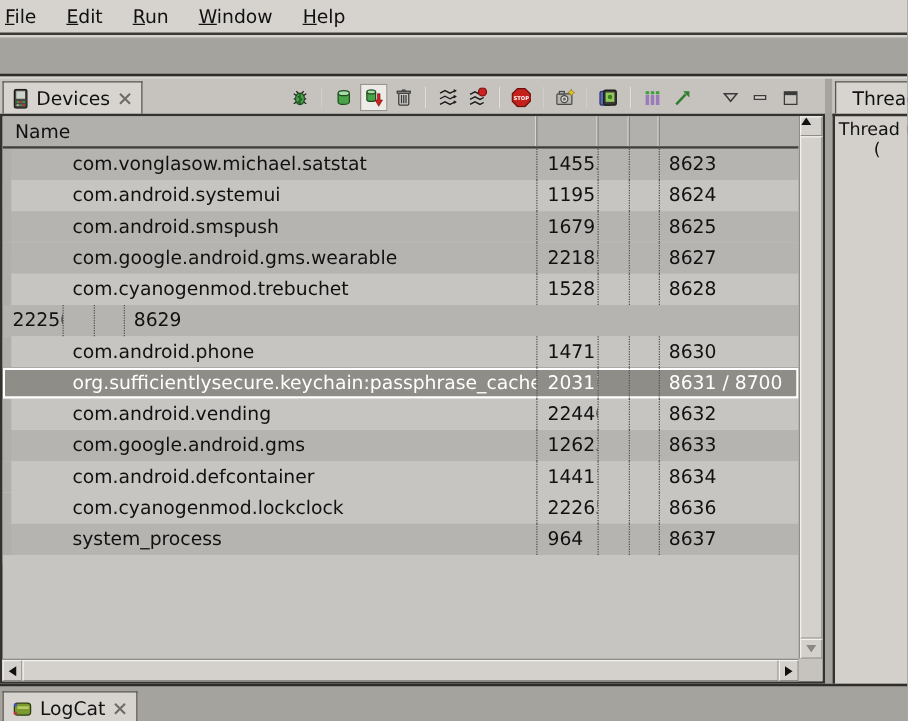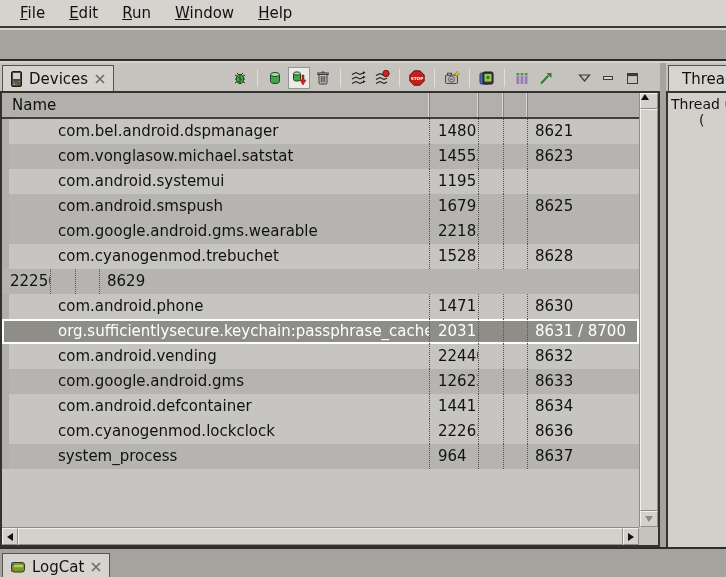--- a/index.html
+++ b/index.html
@@ -5,21 +5,21 @@
   * { margin:0; padding:0; box-sizing:border-box; }
   html,body { background:#8a8884; }
   .screen {
     position:relative; width:726px; height:577px; overflow:hidden;
     font-family:"DejaVu Sans","Liberation Sans",sans-serif;
     font-size:15px; color:#111; background:#d6d3ce;
   }
   
   .menubar { position:absolute; left:0; top:0; width:726px; height:28px;
     background:#d6d3ce; border-bottom:2px solid #3a3936;
-    display:flex; align-items:center; padding-left:20px; }
+    display:flex; align-items:center; padding-left:4px; }
   .menu-item { display:inline-block; padding:2px 12px 2px 0; margin-right:12px; cursor:default; }
   .menu-item::first-letter { text-decoration:underline; }
   
   .main-toolbar { position:absolute; left:0; top:30px; width:726px; height:31px;
     background:#a5a39e; border-bottom:2px solid #2e2d2b; }
   
   .workbench { position:absolute; left:0; top:63px; width:726px; height:484px;padding-left:27px; }
   .devices-view { position:absolute; left:0; top:0; width:660px; height:484px; }
   .tabstrip { position:absolute; left:0; top:0; right:0; height:28px; background:#c6c3be; }
   .tab { position:absolute; top:2px; height:26px; background:#d7d4cf;
@@ -268,57 +268,52 @@
       <div class="view-content">
         <div class="table-area">
           <div class="table-header">
             <div class="th name">Name</div>
             <div class="th c2"></div>
             <div class="th c3"></div>
             <div class="th c4"></div>
             <div class="th c5"></div>
           </div>
           <div>
-  <div class="row light">
-    <div class="cell name">com.bel.android.dspmanager</div>
-    <div class="cell pid">1480</div>
-    <div class="cell e1"></div>
-    <div class="cell e2"></div>
-    <div class="cell port">8621</div>
-  </div>
 
   <div class="row dark">
     <div class="cell name">com.vonglasow.michael.satstat</div>
     <div class="cell pid">14553</div>
     <div class="cell e1"></div>
     <div class="cell e2"></div>
     <div class="cell port">8623</div>
   </div>
 
   <div class="row light">
     <div class="cell name">com.android.systemui</div>
     <div class="cell pid">1195</div>
     <div class="cell e1"></div>
     <div class="cell e2"></div>
+    <div class="cell port">8624</div>
   </div>
 
   <div class="row dark">
     <div class="cell name">com.android.smspush</div>
     <div class="cell pid">1679</div>
     <div class="cell e1"></div>
     <div class="cell e2"></div>
     <div class="cell port">8625</div>
   </div>
 
 
   <div class="row dark">
     <div class="cell name">com.google.android.gms.wearable</div>
     <div class="cell pid">22185</div>
     <div class="cell e1"></div>
     <div class="cell e2"></div>
+    <div class="cell port">8627</div>
   </div>
 
   <div class="row light">
     <div class="cell name">com.cyanogenmod.trebuchet</div>
     <div class="cell pid">1528</div>
     <div class="cell e1"></div>
     <div class="cell e2"></div>
     <div class="cell port">8628</div>
   </div>
 

